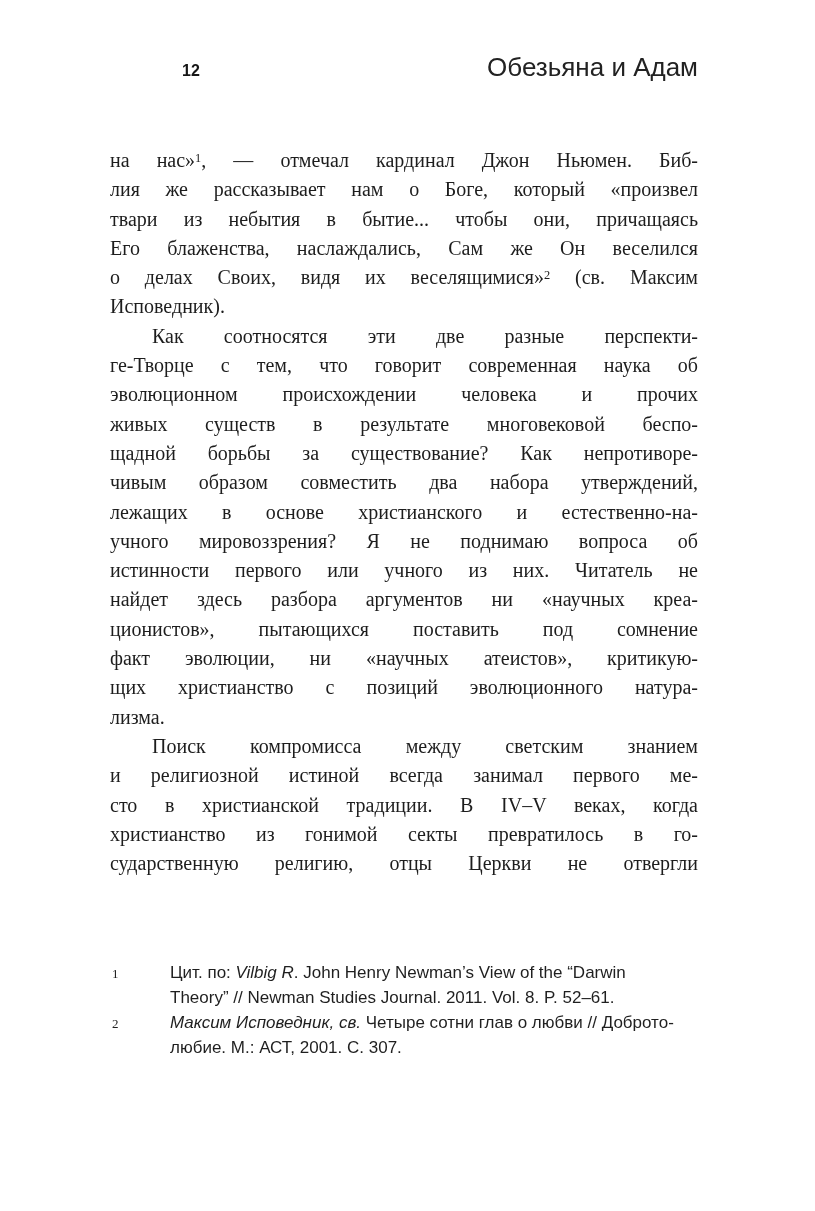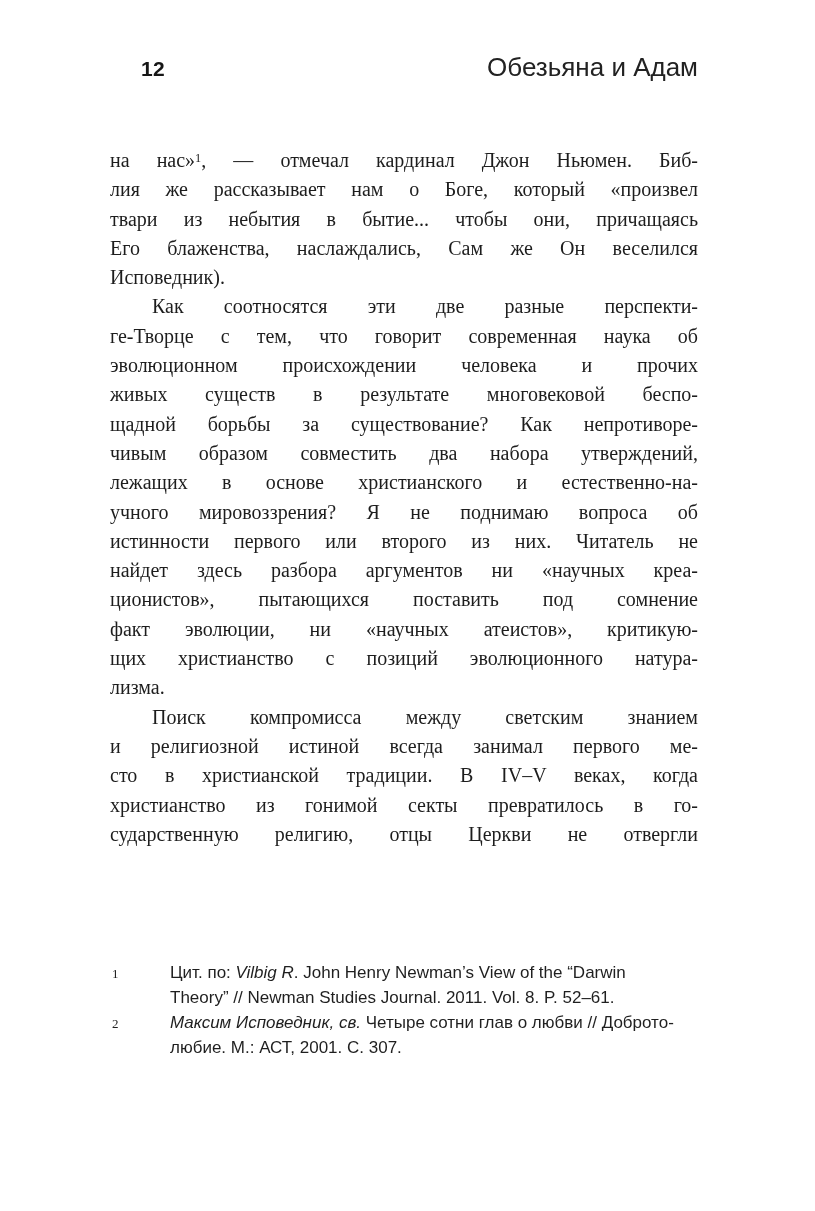--- a/index.html
+++ b/index.html
@@ -10,22 +10,22 @@
     font-family:"Liberation Serif","DejaVu Serif",serif;
     overflow:hidden;
     margin:0 auto;
   }
   .page-header{
     position:absolute;left:110px;top:52px;width:588px;
     display:flex;justify-content:space-between;align-items:baseline;
     font-family:"Liberation Sans","DejaVu Sans",sans-serif;
   }
   .page-number{
-    font-weight:700;font-size:21px;color:#161616;
-    margin-left:31px;letter-spacing:0.2px;
+    font-weight:700;font-size:16px;color:#161616;
+    margin-left:72px;letter-spacing:0.2px;
   }
   .running-title{
     font-size:26px;color:#222222;
   }
   .body-text{
     position:absolute;left:110px;top:146px;width:588px;
     font-size:20px;line-height:29.3px;color:#1d1d1d;
   }
   .line{
     text-align:justify;
@@ -60,30 +60,31 @@
   <header class="page-header">
     <span class="page-number">12</span>
     <span class="running-title">Обезьяна и Адам</span>
   </header>
 
   <main class="body-text" id="body-text">
       <div class="line"><span>на нас»</span><sup class="fn-ref">1</sup><span>, — отмечал кардинал Джон Ньюмен. Биб-</span></div>
       <div class="line"><span>лия же рассказывает нам о Боге, который «произвел</span></div>
       <div class="line"><span>твари из небытия в бытие... чтобы они, причащаясь</span></div>
       <div class="line"><span>Его блаженства, наслаждались, Сам же Он веселился</span></div>
+      <div class="line"><span>о делах Своих, видя их веселящимися»</span><sup class="fn-ref">2</sup><span> (св. Максим</span></div>
       <div class="line last"><span>Исповедник).</span></div>
       <div class="line indent"><span>Как соотносятся эти две разные перспекти-</span></div>
       <div class="line"><span>ге-Творце с тем, что говорит современная наука об</span></div>
       <div class="line"><span>эволюционном происхождении человека и прочих</span></div>
       <div class="line"><span>живых существ в результате многовековой беспо-</span></div>
       <div class="line"><span>щадной борьбы за существование? Как непротиворе-</span></div>
       <div class="line"><span>чивым образом совместить два набора утверждений,</span></div>
       <div class="line"><span>лежащих в основе христианского и естественно-на-</span></div>
       <div class="line"><span>учного мировоззрения? Я не поднимаю вопроса об</span></div>
-      <div class="line"><span>истинности первого или второго из них. Читатель не</span></div>
+      <div class="line"><span>истинности первого или учного из них. Читатель не</span></div>
       <div class="line"><span>найдет здесь разбора аргументов ни «научных креа-</span></div>
       <div class="line"><span>ционистов», пытающихся поставить под сомнение</span></div>
       <div class="line"><span>факт эволюции, ни «научных атеистов», критикую-</span></div>
       <div class="line"><span>щих христианство с позиций эволюционного натура-</span></div>
       <div class="line last"><span>лизма.</span></div>
       <div class="line indent"><span>Поиск компромисса между светским знанием</span></div>
       <div class="line"><span>и религиозной истиной всегда занимал первого ме-</span></div>
       <div class="line"><span>сто в христианской традиции. В IV–V веках, когда</span></div>
       <div class="line"><span>христианство из гонимой секты превратилось в го-</span></div>
       <div class="line"><span>сударственную религию, отцы Церкви не отвергли</span></div>

